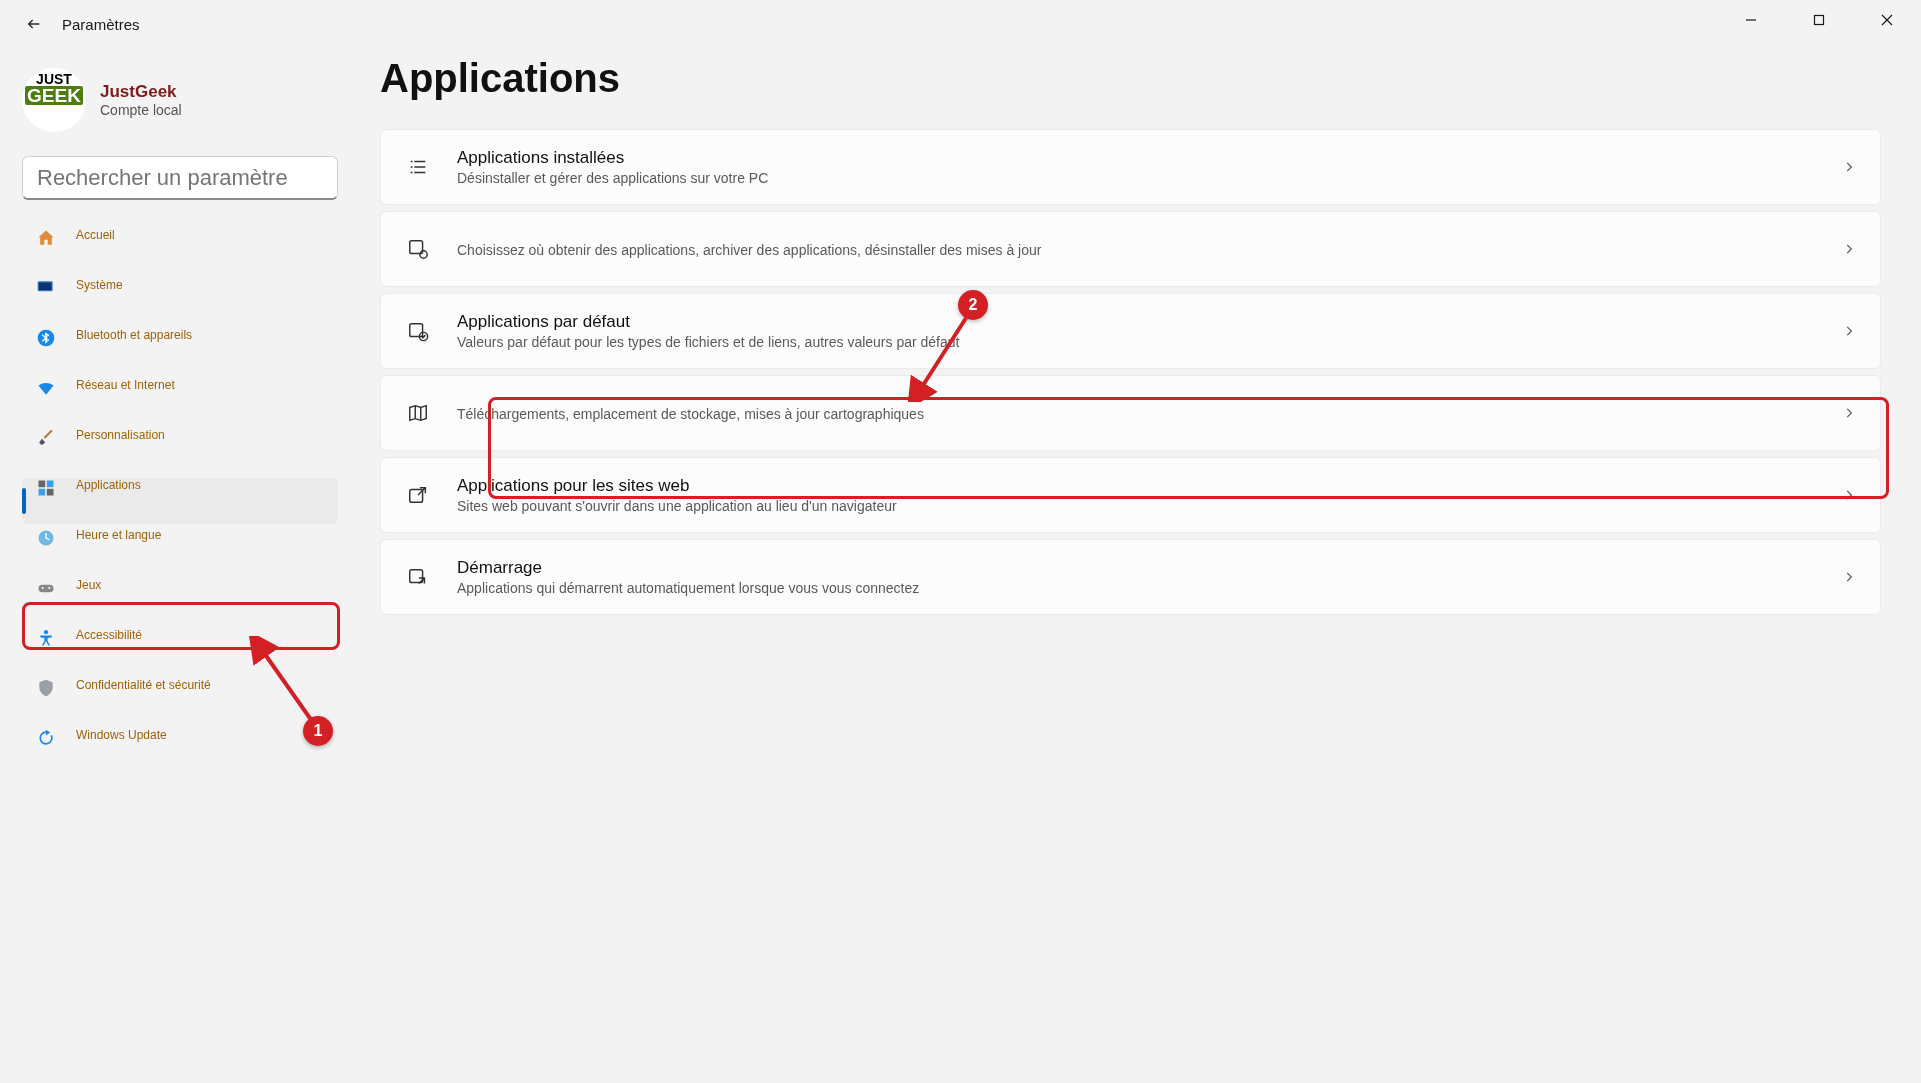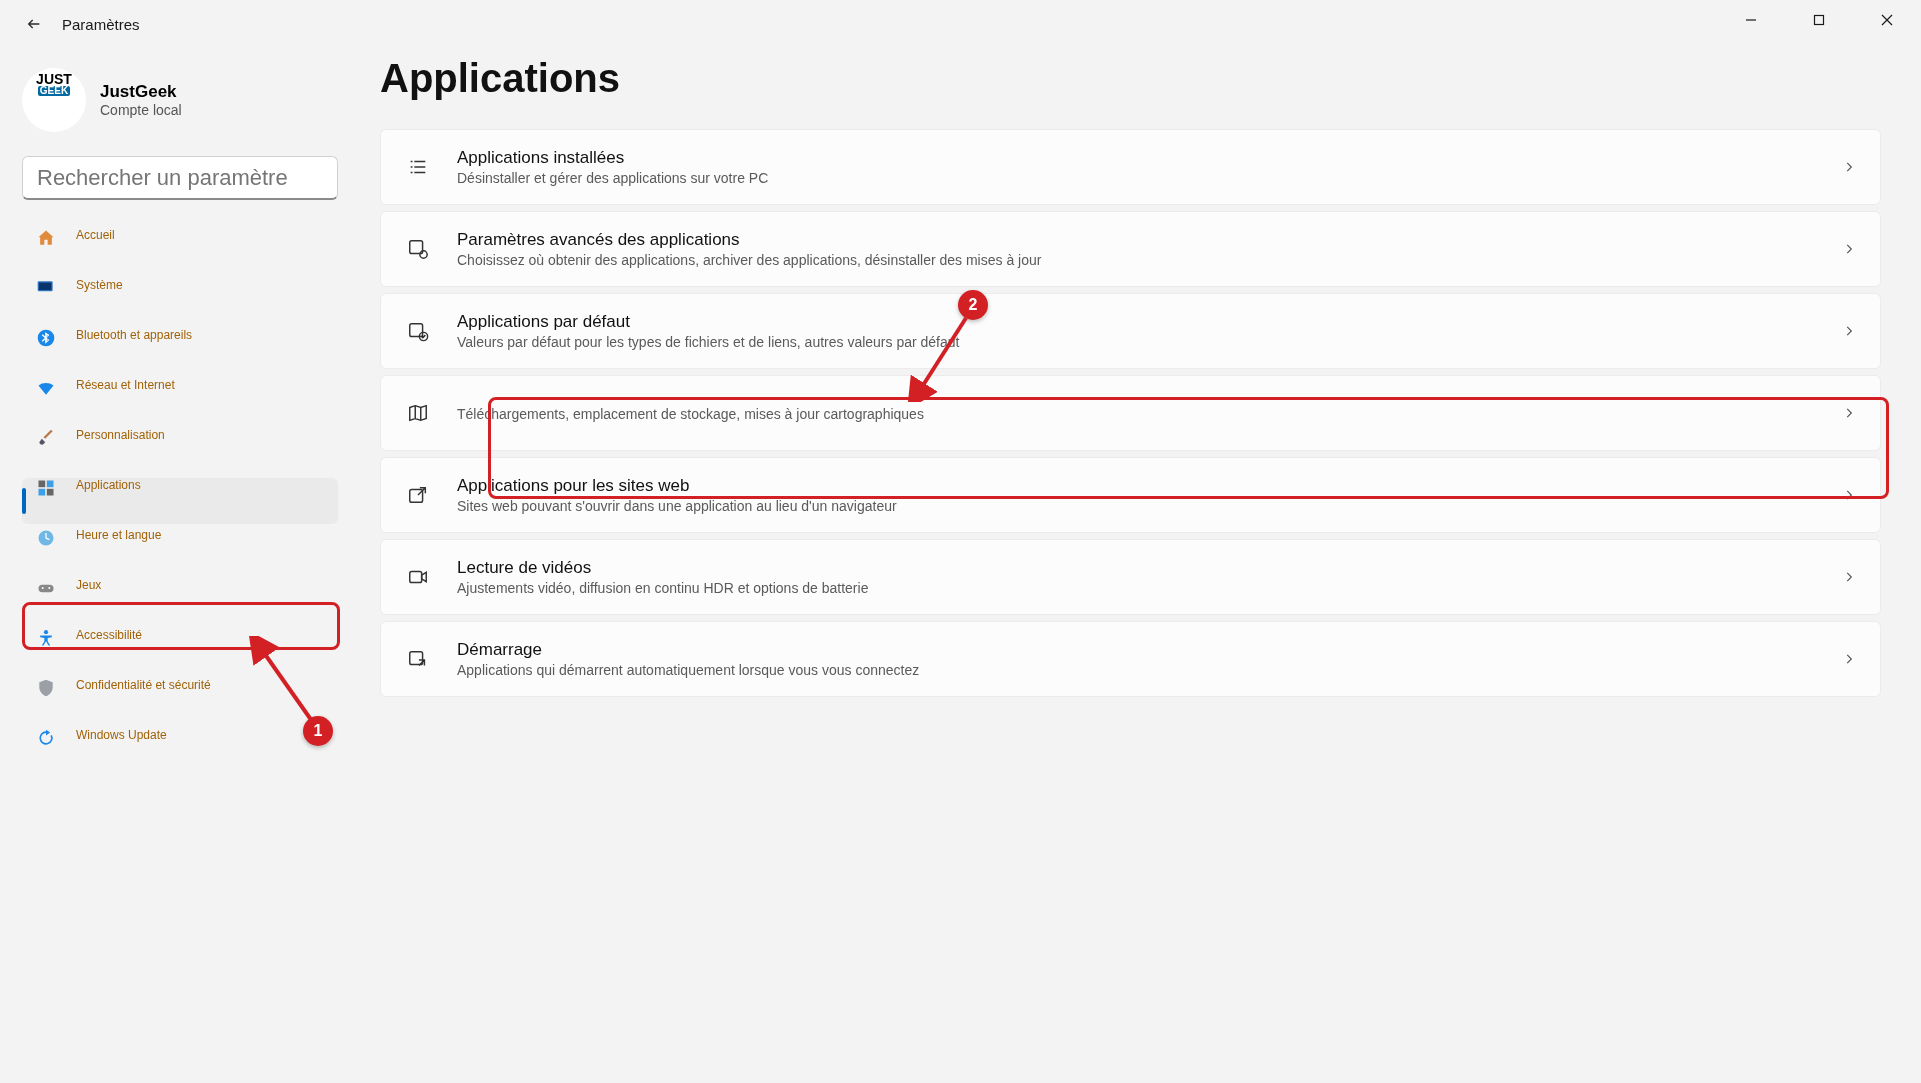--- a/index.html
+++ b/index.html
@@ -65,22 +65,22 @@
     background: #fff;
     display:flex; align-items:center; justify-content:flex-start;
     flex-direction:column;
     font-weight:700;
     font-size:14px;
     line-height:1;
     margin-right: 14px;
     padding:4px;
   }
   .avatar .l1{color:#000;}
-  .avatar .l2{background:#0369a1;color:#fff;padding:0 2px;border-radius:2px;font-size:10px;}
-  .profile-name{font-size:17px;font-weight:600;color:#000000;}
+  .avatar .l2{background:#4d7c0f;color:#fff;padding:0 2px;border-radius:2px;font-size:19px;}
+  .profile-name{font-size:17px;font-weight:600;color:#7f1d1d;}
   .profile-sub{font-size:14px;color:#555;}
   .search-box{
     width: 316px;
     height: 44px;
     background:#fff;
     border:1px solid #d0d0d0;
     border-bottom:2px solid #8a8a8a;
     border-radius:6px;
     display:flex; align-items:center;
     padding:0 14px;
@@ -341,21 +341,20 @@
       </div>
 
       <div class="card">
         <span class="card-icon">
             <svg width="22" height="22" viewBox="0 0 24 24">
               <rect x="3" y="3" width="14" height="14" rx="2" fill="none" stroke="#333" stroke-width="1.6"></rect>
               <circle cx="18" cy="18" r="4" fill="none" stroke="#333" stroke-width="1.6"></circle>
             </svg>
           </span>
         <div class="card-text">
-          <div class="card-title">Paramètres avancés des applications</div>
           <div class="card-sub">Choisissez où obtenir des applications, archiver des applications, désinstaller des mises à jour</div>
         </div>
         <span class="chevron">
             <svg width="14" height="14" viewBox="0 0 24 24">
               <path fill="none" stroke="currentColor" stroke-width="2" d="M9 5l7 7-7 7"></path>
             </svg>
           </span>
       </div>
 
       <div class="card">
@@ -404,37 +403,20 @@
           <div class="card-title">Applications pour les sites web</div>
           <div class="card-sub">Sites web pouvant s'ouvrir dans une application au lieu d'un navigateur</div>
         </div>
         <span class="chevron">
             <svg width="14" height="14" viewBox="0 0 24 24">
               <path fill="none" stroke="currentColor" stroke-width="2" d="M9 5l7 7-7 7"></path>
             </svg>
           </span>
       </div>
 
-      <div class="card">
-        <span class="card-icon">
-            <svg width="22" height="22" viewBox="0 0 24 24">
-              <rect x="3" y="6" width="13" height="12" rx="2" fill="none" stroke="#333" stroke-width="1.6"></rect>
-              <path fill="none" stroke="#333" stroke-width="1.6" d="M16 10l5-3v10l-5-3z"></path>
-            </svg>
-          </span>
-        <div class="card-text">
-          <div class="card-title">Lecture de vidéos</div>
-          <div class="card-sub">Ajustements vidéo, diffusion en continu HDR et options de batterie</div>
-        </div>
-        <span class="chevron">
-            <svg width="14" height="14" viewBox="0 0 24 24">
-              <path fill="none" stroke="currentColor" stroke-width="2" d="M9 5l7 7-7 7"></path>
-            </svg>
-          </span>
-      </div>
 
       <div class="card">
         <span class="card-icon">
             <svg width="22" height="22" viewBox="0 0 24 24">
               <rect x="3" y="4" width="14" height="14" rx="2" fill="none" stroke="#333" stroke-width="1.6"></rect>
               <path fill="none" stroke="#333" stroke-width="1.6" d="M13 13l6 0 0 6M19 13l-6 6"></path>
             </svg>
           </span>
         <div class="card-text">
           <div class="card-title">Démarrage</div>

